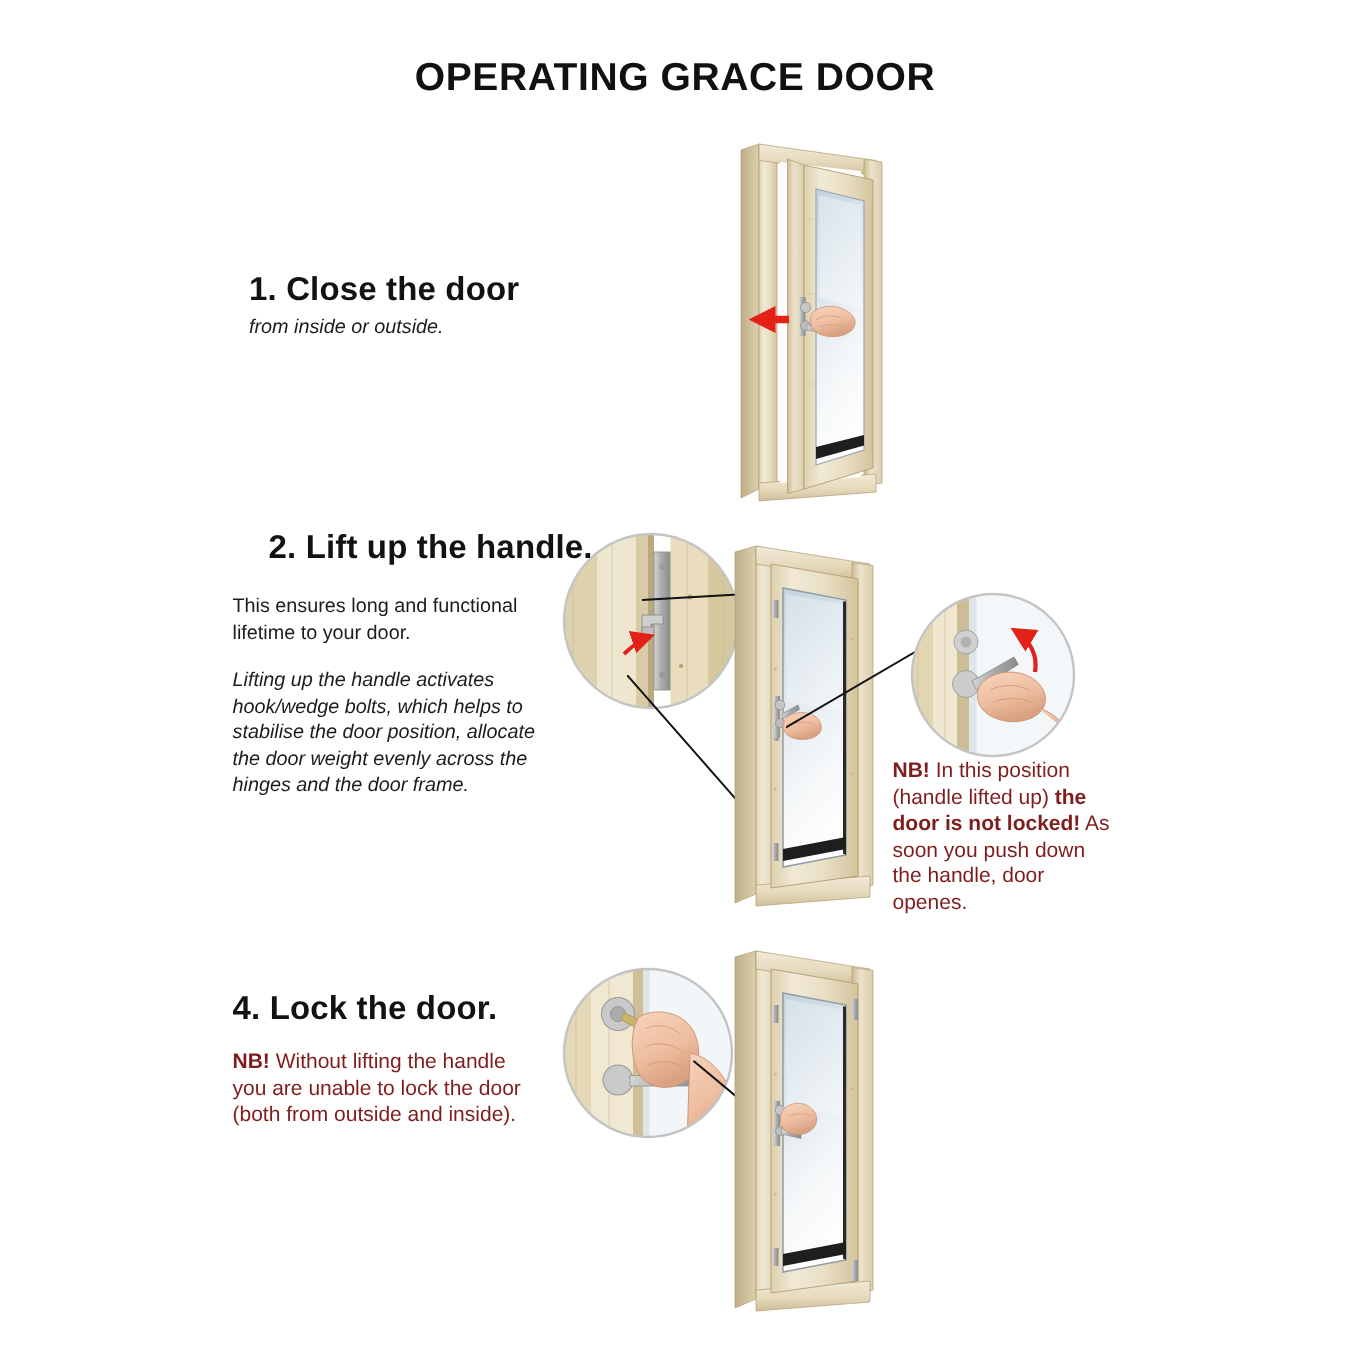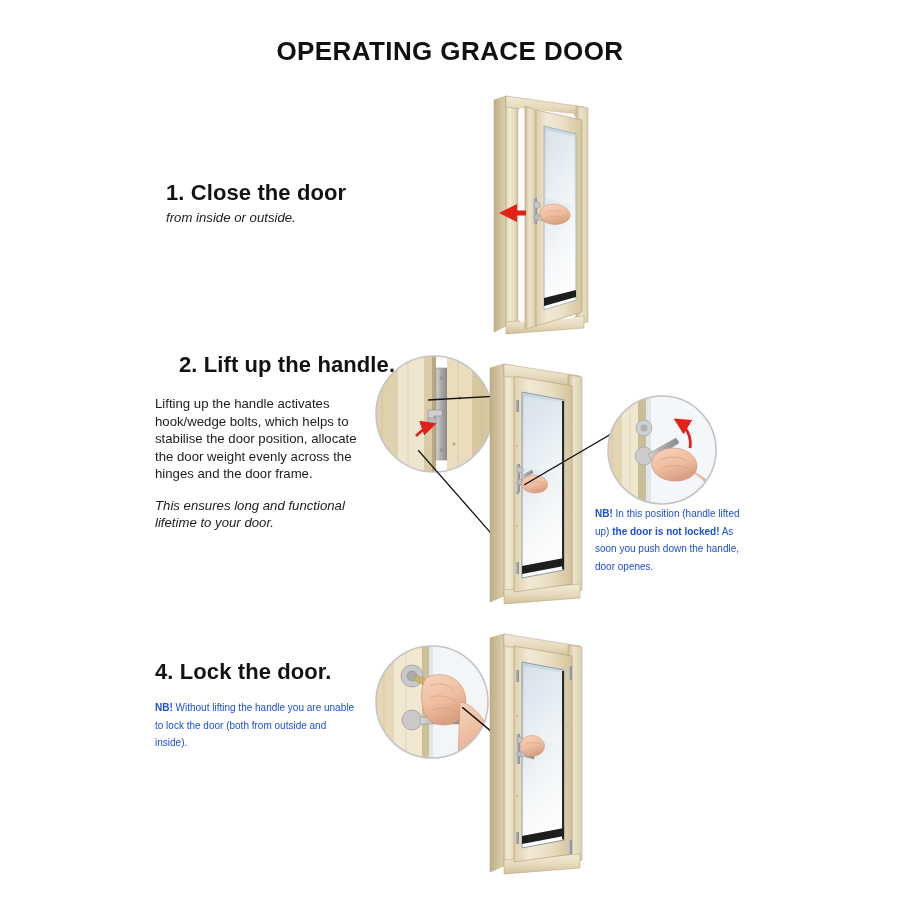--- a/index.html
+++ b/index.html
@@ -40,23 +40,23 @@
   .step-body {
     position: absolute;
     font-size: 13.2px;
     line-height: 17.5px;
     color: #1c1c1c;
   }
   .step-body p { margin: 0 0 14px 0; }
   .step-body p:last-child { margin-bottom: 0; font-style: italic; }
   .nb-note {
     position: absolute;
-    font-size: 10px;
+    font-size: 14px;
     line-height: 17.5px;
-    color: #1d4ed8;
+    color: #7f1d1d;
   }
   b { font-weight: bold; }
 
   
   .illus {
     position: absolute;
   }
   .illus svg { display: block; overflow: visible; }
 </style>
 </head>
@@ -66,22 +66,22 @@
 
 <div class="step-heading" style="left:166px; top:180px;">1. Close the door</div>
 
 <div class="step-body" style="left:166px; top:209px; width:210px;">
   <p>from inside or outside.</p>
 </div>
 
 <div class="step-heading" style="left:155px; top:352px;margin-left:24px;">2. Lift up the handle.</div>
 
 <div class="step-body" style="left:155px; top:395px; width:205px;">
+  <p>This ensures long and functional lifetime to your door.</p>
   <p>Lifting up the handle activates hook/wedge bolts, which helps to stabilise the door position, allocate the door weight evenly across the hinges and the door frame.</p>
-  <p>This ensures long and functional lifetime to your door.</p>
 </div>
 
 <div class="nb-note" style="left:595px; top:505px; width:148px;">
   <b>NB!</b><span> In this position (handle lifted up) </span><b>the door is not locked!</b><span> As soon you push down the handle, door openes.</span>
 </div>
 
 <div class="step-heading" style="left:155px; top:659px;">4. Lock the door.</div>
 
 <div class="nb-note" style="left:155px; top:699px; width:200px;">
   <b>NB!</b><span> Without lifting the handle you are unable to lock the door (both from outside and inside).</span>

